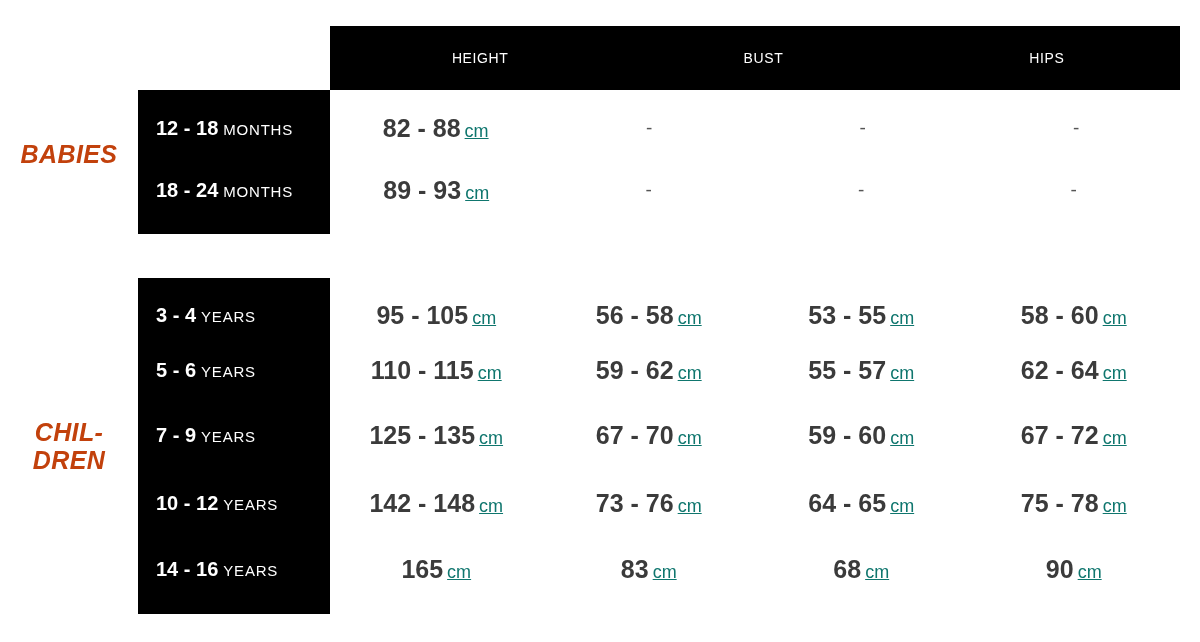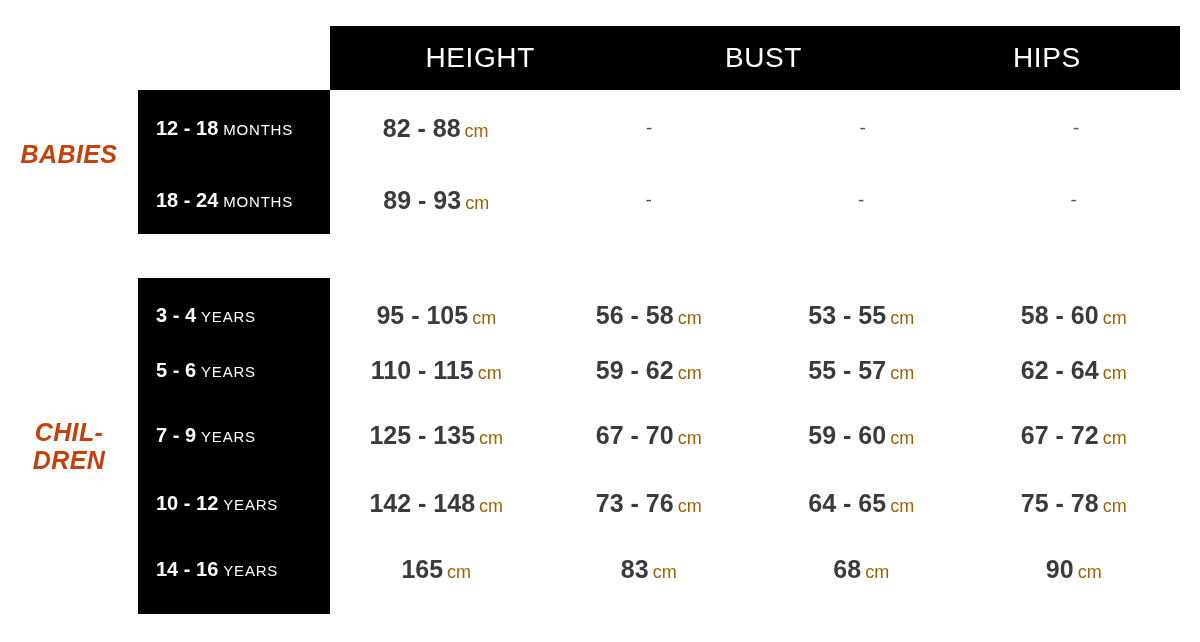--- a/index.html
+++ b/index.html
@@ -39,21 +39,21 @@
     width: 850px;
     height: 64px;
     display: flex;
   }
   .header-cell {
     flex: 1 1 0;
     display: flex;
     align-items: center;
     justify-content: center;
     color: #ffffff;
-    font-size: 28px;
+    font-size: 14px;
     letter-spacing: 0.6px;
     font-weight: 400;
     padding-left: 17px;
   }
 
   
   .group-label {
     position: absolute;
     left: 0;
     width: 138px;
@@ -113,31 +113,32 @@
     font-size: 19px;
     white-space: nowrap;
   }
   .measure .val {
     font-weight: bold;
     font-size: 25px;
     color: #3b3b3b;
   }
   .measure .cm {
     font-size: 18px;
-    color: #a16207;
+    color: #0f766e;
     margin-left: 4px;
+    text-decoration: underline;
   }
   .measure.dash {
     color: #555555;
     font-size: 19px;
   }
 
   
   .row.b1 { top: 96px; gap: 6px; }
-  .row.b2 { top: 168px; }
+  .row.b2 { top: 158px; }
   
   .row.c1 { top: 283px; }
   .row.c2 { top: 338px; }
   .row.c3 { top: 403px; }
   .row.c4 { top: 471px; }
   .row.c5 { top: 537px; }
 </style>
 </head>
 <body>
 

